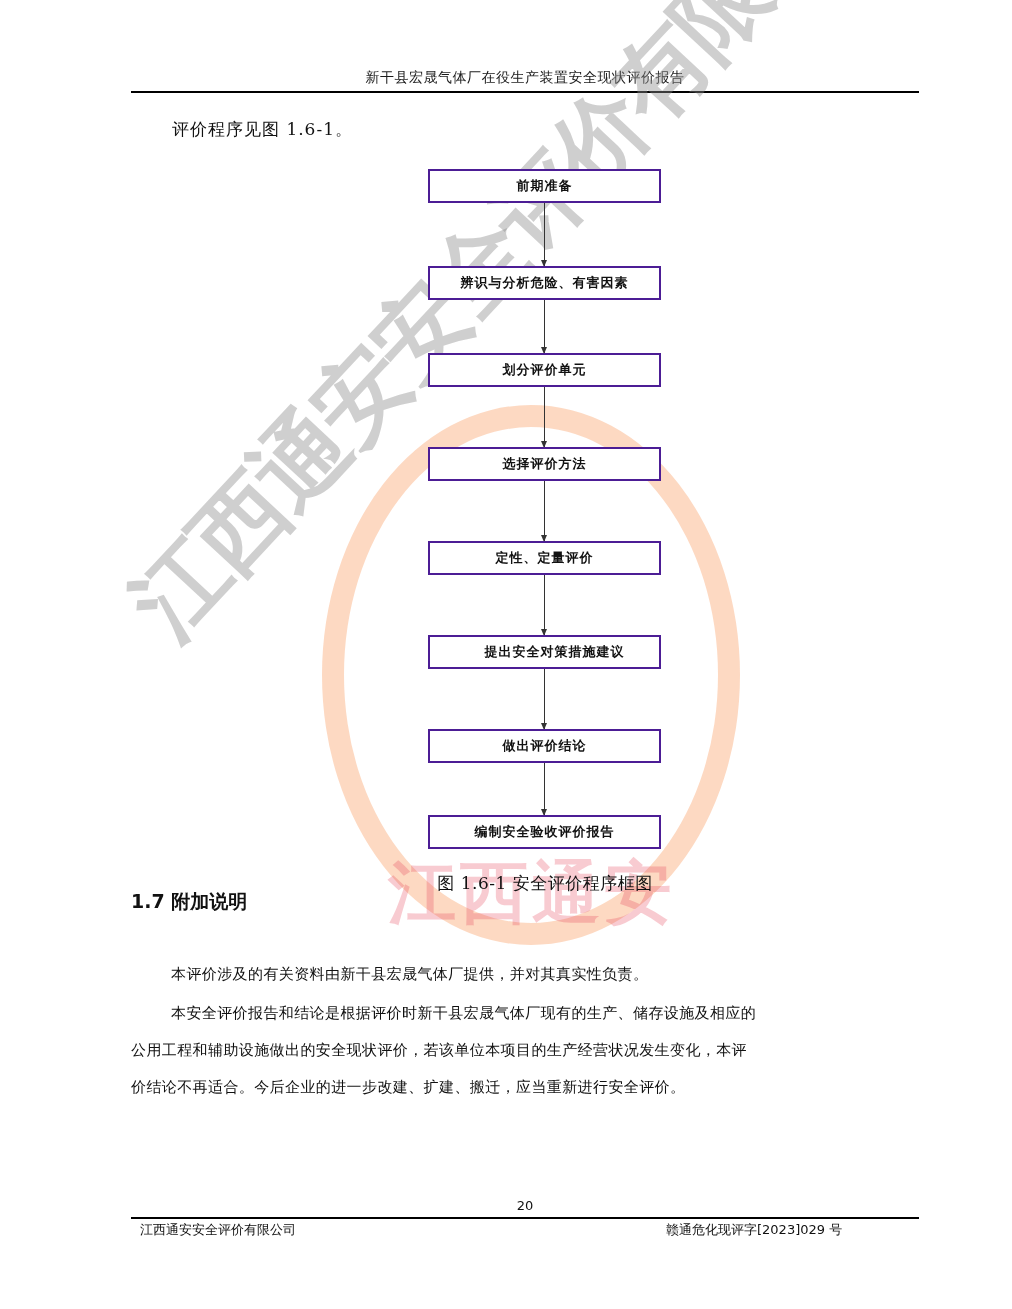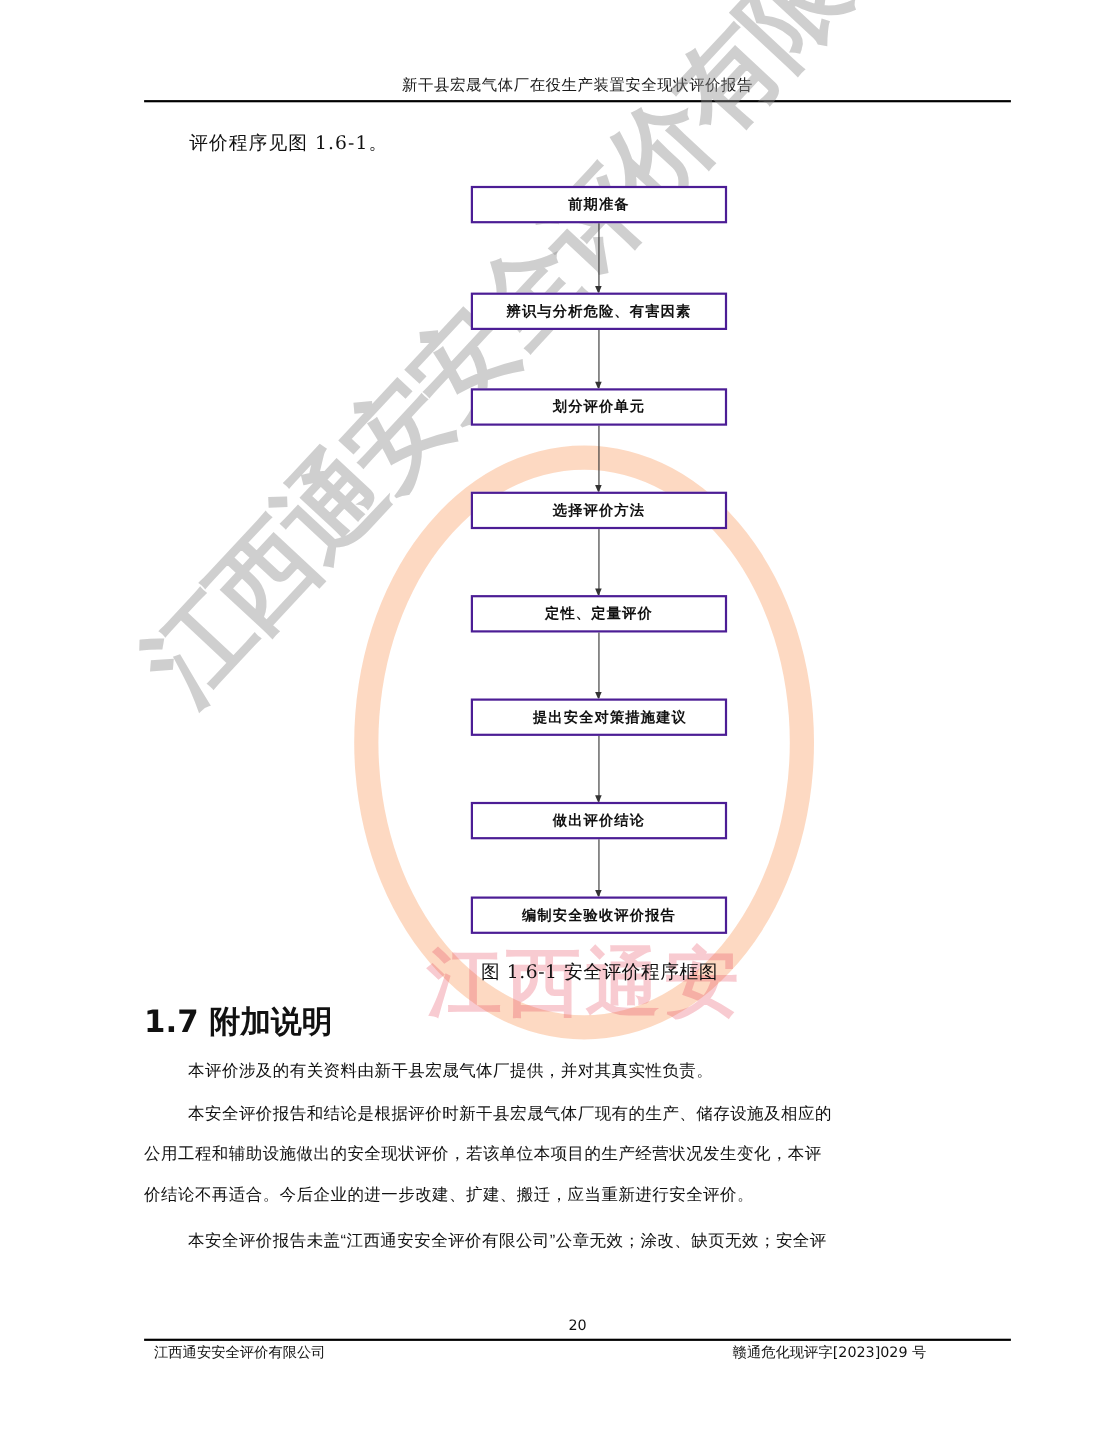--- a/index.html
+++ b/index.html
@@ -22,21 +22,21 @@
 
     
     .box { left: 428px; width: 233px; height: 34px; border: 2px solid #4c1d95; box-sizing: border-box;
            display: flex; align-items: center; justify-content: center; font-size: 13px; font-weight: bold; background: #fff; letter-spacing: 1px; }
     .arrow { left: 544px; width: 1px; background: #333; }
     .arrow::after { content: ""; position: absolute; left: -3px; bottom: -1px; border-left: 3.5px solid transparent;
                     border-right: 3.5px solid transparent; border-top: 7px solid #333; }
 
     .caption { left: 0; width: 1090px; top: 872px; text-align: center; font-size: 17px; font-family: "DejaVu Serif", serif; letter-spacing: 0.5px; }
 
-    .section-heading { left: 131px; top: 910px; font-size: 28px; font-weight: bold; font-family: "DejaVu Sans", sans-serif; }
+    .section-heading { left: 131px; top: 889px; font-size: 19px; font-weight: bold; font-family: "DejaVu Sans", sans-serif; }
 
     .para { left: 131px; width: 790px; font-size: 15px; line-height: 37px; letter-spacing: 0.4px; font-family: Liberation Sans, sans-serif; text-align: justify; }
     .para .line { display: block; white-space: nowrap; overflow: hidden; }
     .indent { padding-left: 40px; }
 
     .page-number { left: 0; width: 1050px; top: 1198px; text-align: center; font-size: 13px; }
     .footer-rule { left: 131px; width: 788px; top: 1217px; height: 2px; background: #000; }
     .footer-left { left: 140px; top: 1221px; font-size: 13px; }
     .footer-right { left: 666px; top: 1221px; font-size: 13px; }
   </style>
@@ -86,19 +86,18 @@
   <span class="line indent">本评价涉及的有关资料由新干县宏晟气体厂提供，并对其真实性负责。</span>
 </div>
 
 <div class="abs para" style="top:994px;">
   <span class="line indent">本安全评价报告和结论是根据评价时新干县宏晟气体厂现有的生产、储存设施及相应的</span>
   <span class="line">公用工程和辅助设施做出的安全现状评价，若该单位本项目的生产经营状况发生变化，本评</span>
   <span class="line">价结论不再适合。今后企业的进一步改建、扩建、搬迁，应当重新进行安全评价。</span>
 </div>
 
 <div class="abs para" style="top:1110px;">
-  <span class="line indent">本安全评价报告未盖“江西通安安全评价有限公司”公章无效；涂改、缺页无效；安全评</span>
 </div>
 
 <div class="abs page-number">20</div>
 <div class="abs footer-rule"></div>
 <div class="abs footer-left">江西通安安全评价有限公司</div>
 <div class="abs footer-right">赣通危化现评字[2023]029 号</div>
 
 </body></html>

